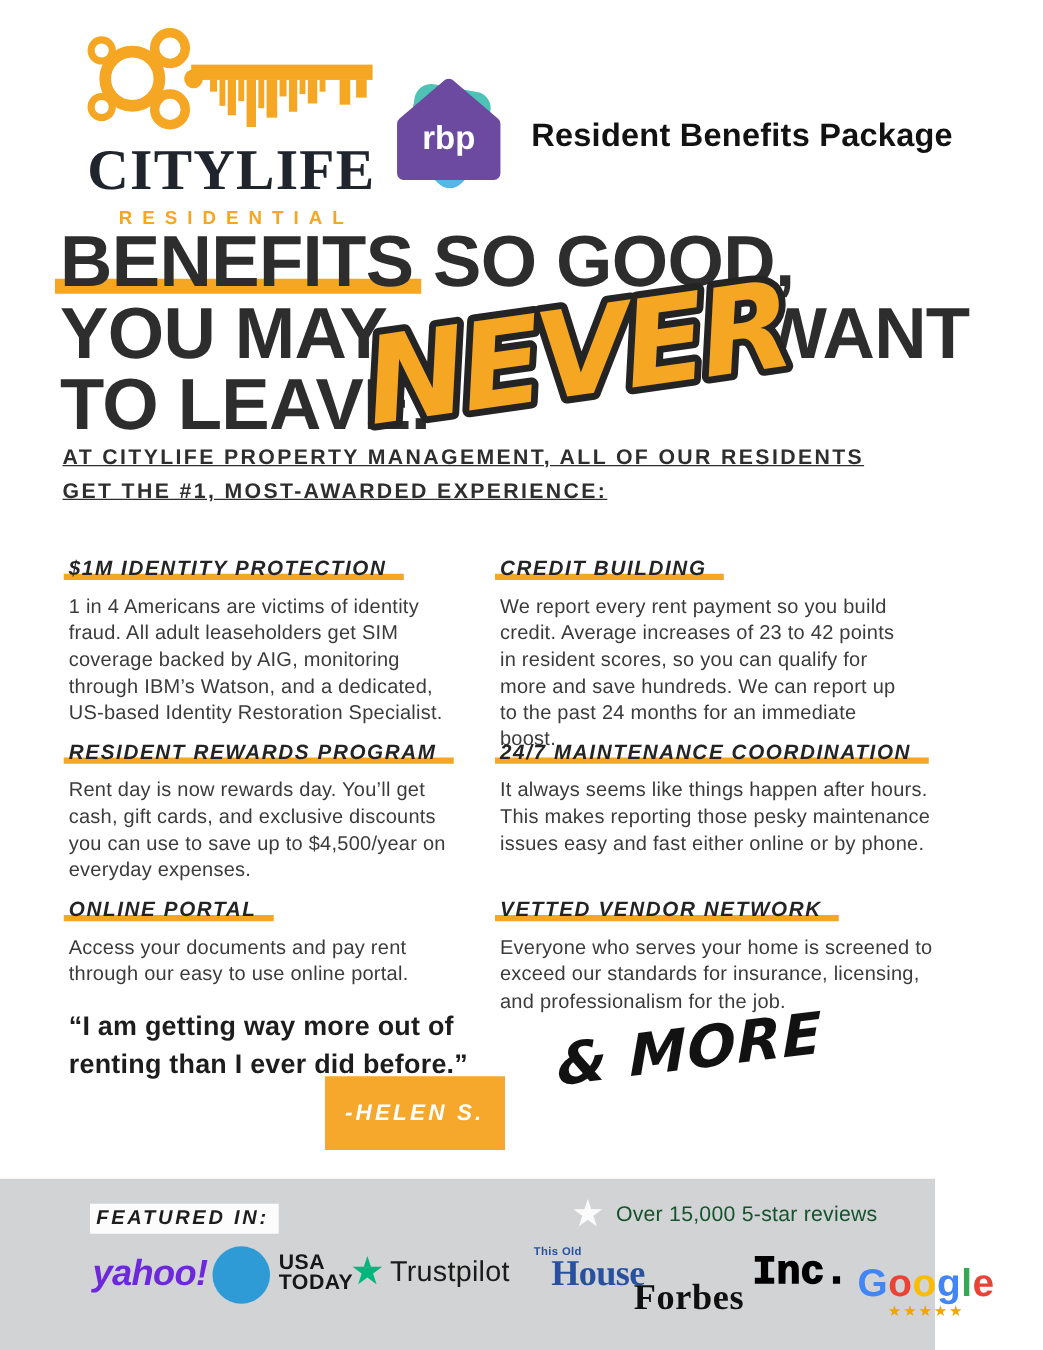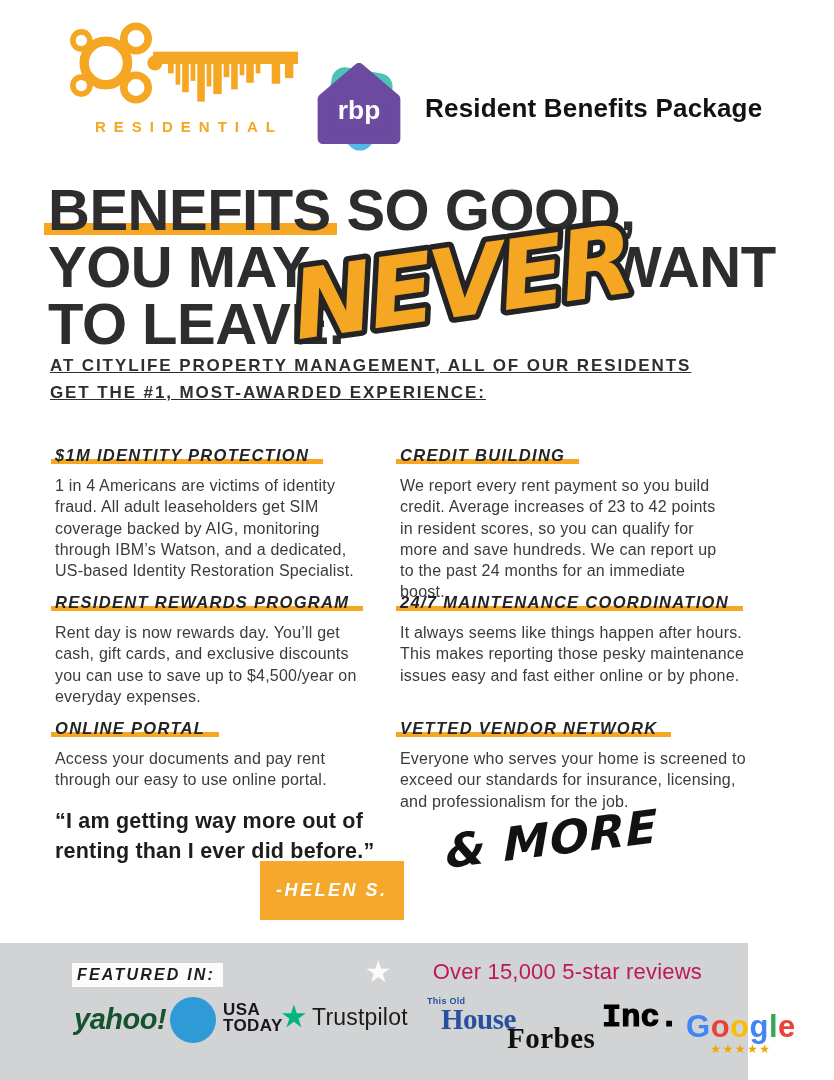--- a/index.html
+++ b/index.html
@@ -66,25 +66,25 @@
               font-size:46px; font-style:italic; font-weight:900; color:#121212;
               letter-spacing:1px; transform:rotate(-7deg) skewX(-6deg); }
 
   
   .footer { position:absolute; left:0; top:943px; width:748px; height:137px; background:#d2d3d4; }
   .featured { position:absolute; left:72px; top:20px; background:#fcfcfc; color:#1d1d1d;
               font-size:16px; font-style:italic; font-weight:700; letter-spacing:2.2px;
               padding:3px 8px 3px 5px; }
   .reviews { position:absolute; right:46px; top:14px; display:flex; align-items:center; gap:9px; }
   .reviews .star { color:#fbfbfb; font-size:30px; line-height:1; }
-  .reviews .txt { font-size:22px; color:#be185d; letter-spacing:0.2px;margin-left:32px; }
+  .reviews .txt { font-size:17px; color:#14532d; letter-spacing:0.2px; }
 
   .logos { position:absolute; left:0; top:52px; width:834px; height:70px; }
   .lg { position:absolute; }
-  .lg-yahoo { left:74px; top:8px; font-size:29px; font-weight:800; color:#14532d;
+  .lg-yahoo { left:74px; top:8px; font-size:29px; font-weight:800; color:#6d28d9;
               letter-spacing:-0.5px; font-style:italic; }
   .usat-circle { position:absolute; left:170px; top:2px; width:46px; height:46px;
                  border-radius:50%; background:#2e9bd6; }
   .lg-usat { left:223px; top:7px; font-size:17px; font-weight:800; color:#17171a;
              line-height:0.95; letter-spacing:0.4px; }
   .tp-star { position:absolute; left:280px; top:6px; font-size:31px; color:#00b67a; line-height:1; }
   .lg-trustpilot { left:312px; top:9px; font-size:23px; font-weight:500; color:#1b1b1b;
                    letter-spacing:0.2px; }
   .lg-toh { left:405px; top:1px; color:#27519e; text-align:left; width:95px; }
   .lg-toh .toh-small { font-size:9px; font-weight:700; letter-spacing:0.3px; margin-left:22px; }
@@ -130,20 +130,21 @@
           <rect x="153" y="53" width="5" height="24"></rect>
           <rect x="160" y="53" width="9" height="32"></rect>
           <rect x="171" y="53" width="6" height="14"></rect>
           <rect x="179" y="53" width="7" height="27"></rect>
           <rect x="188" y="53" width="5" height="12"></rect>
           <rect x="195" y="53" width="8" height="20"></rect>
           <rect x="205" y="53" width="5" height="10"></rect>
         </g>
       </g>
     </svg>
+    <div class="brand-name">CITYLIFE</div>
     <div class="brand-sub">RESIDENTIAL</div>
   </div>
 
   <svg class="rbp-badge" viewBox="0 0 100 100">
     <rect x="15" y="8" width="70" height="70" rx="15" fill="#4ec3b5" transform="rotate(10 50 43)"></rect>
     <rect x="18" y="26" width="66" height="66" rx="15" fill="#54b8e6" transform="rotate(45 51 59)"></rect>
     <path d="M50 6 L91 41 L91 86 L9 86 L9 41 Z" fill="#6b4aa0" stroke="#6b4aa0" stroke-width="12" stroke-linejoin="round"></path>
     <text x="50" y="64" text-anchor="middle" font-family="Liberation Sans, sans-serif" font-size="30" font-weight="700" fill="#ffffff">rbp</text>
   </svg>
   <div class="rbp-title">Resident Benefits Package</div>

